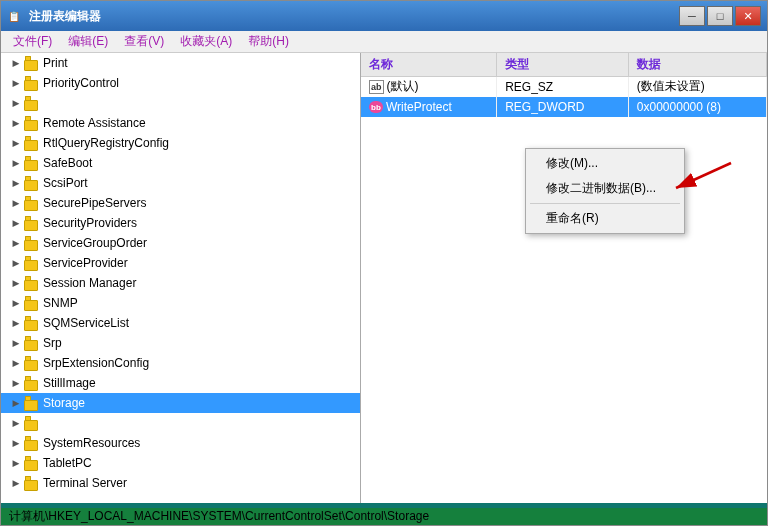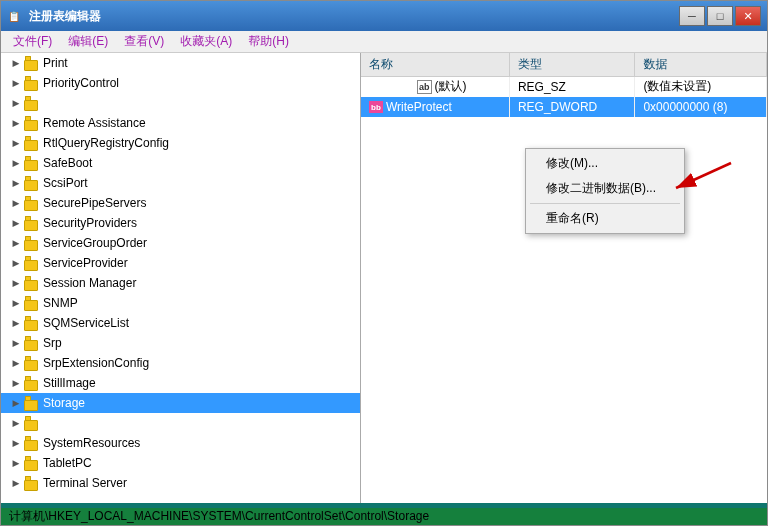--- a/index.html
+++ b/index.html
@@ -185,22 +185,22 @@
       font-size: 12px;
     }
     thead tr {
       background: #e8e8e8;
       border-bottom: 1px solid #ccc;
     }
     thead th {
       text-align: left;
       padding: 3px 8px;
       border-right: 1px solid #ccc;
-      font-weight: normal;
-      color: #0c4a6e;
+      font-weight: bold;
+      color: #6d28d9;
       margin-left: 8px;
     }
     tbody tr { height: 20px; }
     tbody tr.selected { background: #3399ff; color: #fff; }
     tbody td {
       padding: 1px 8px;
       border-right: 1px solid #eee;
       white-space: nowrap;
     }
 
@@ -210,27 +210,26 @@
       gap: 3px;
     }
     .icon-ab {
       background: #fff;
       border: 1px solid #888;
       font-size: 9px;
       padding: 0 1px;
       font-weight: bold;
       color: #333;
       line-height: 12px;
-      margin-left: 48px;
     }
     .icon-dword {
       width: 14px;
       height: 12px;
       background: #ec4899;
-      border-radius: 0;
+      border-radius: 6px;
       display: inline-flex;
       align-items: center;
       justify-content: center;
       font-size: 8px;
       color: #fff;
       font-weight: bold;
     }
 
     
     .context-menu {

